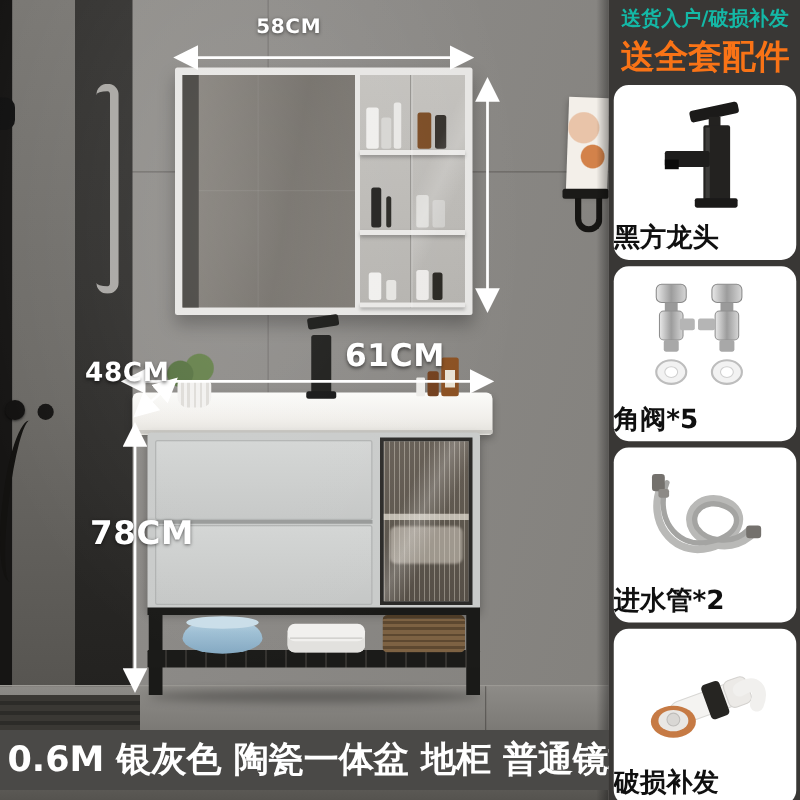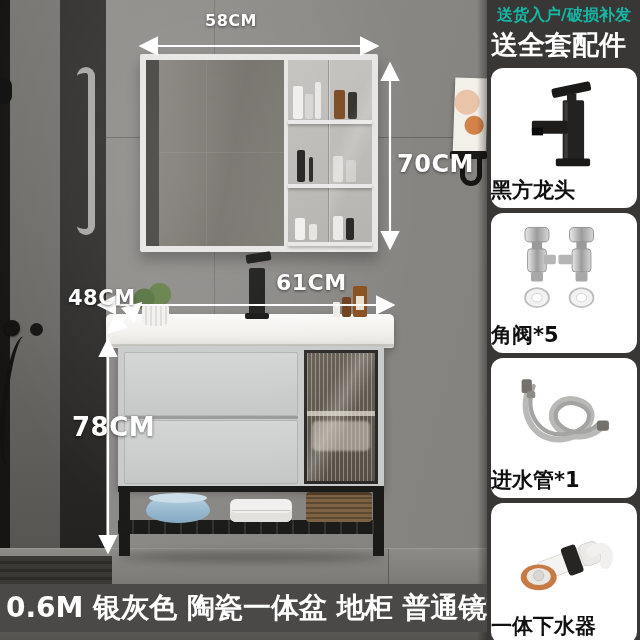--- a/index.html
+++ b/index.html
@@ -92,21 +92,21 @@
   .dim{position:absolute;color:#fff;font-weight:700;text-shadow:0 1px 3px rgba(0,0,0,.55);letter-spacing:.5px;}
   .arrows{position:absolute;left:0;top:0;width:487px;height:640px;pointer-events:none;}
 
   
   .caption-bar{position:absolute;left:0;top:584px;width:491px;height:48px;background:#4a4947;display:flex;align-items:center;}
   .caption-text{color:#fff;font-size:28px;font-weight:700;padding-left:6px;white-space:nowrap;letter-spacing:0;}
 
   
   .sidebar{position:absolute;left:487px;top:0;width:153px;height:640px;background:#393735;display:flex;flex-direction:column;padding:5px 3px 3px 4px;}
   .sb-tagline{color:#14b8a6;font-size:16px;font-weight:700;text-align:center;white-space:nowrap;}
-  .sb-headline{color:#ffffff;font-size:27px;font-weight:700;margin:1px 0 5px 0;}
+  .sb-headline{color:#f97316;font-size:27px;font-weight:700;text-align:center;margin:1px 0 5px 0;}
   .cards{display:flex;flex-direction:column;gap:5px;flex:1;}
   .card{background:#fff;border-radius:12px;flex:1;display:flex;flex-direction:column;align-items:flex-start;overflow:hidden;}
   .card-img{flex:1;width:100%;display:flex;align-items:center;justify-content:center;padding-top:4px;}
   .card-img svg{width:80%;height:88%;}
   .card-label{font-size:21px;color:#101010;font-weight:600;margin-bottom:6px;line-height:1.1;}
 </style>
 </head>
 <body>
 
 <div class="stage">
@@ -206,22 +206,21 @@
         </marker>
       </defs>
       <line x1="143" y1="46" x2="375" y2="46" stroke="#fff" stroke-width="2.2" marker-start="url(#ah)" marker-end="url(#ah)"></line>
       <line x1="390" y1="66" x2="390" y2="246" stroke="#fff" stroke-width="2.2" marker-start="url(#ah)" marker-end="url(#ah)"></line>
       <line x1="101" y1="305" x2="391" y2="305" stroke="#fff" stroke-width="2.2" marker-start="url(#ah)" marker-end="url(#ah)"></line>
       <line x1="110" y1="331" x2="139" y2="305" stroke="#fff" stroke-width="2.2" marker-start="url(#ah)" marker-end="url(#ah)"></line>
       <line x1="108" y1="342" x2="108" y2="550" stroke="#fff" stroke-width="2.2" marker-start="url(#ah)" marker-end="url(#ah)"></line>
     </svg>
 
     <div class="dim" style="left:205px;top:11px;font-size:16px;">58CM</div>
-    <div class="dim" style="left:397px;top:150px;font-size:24px;">70CM</div>
-    <div class="dim" style="left:276px;top:270px;font-size:22px;">61CM</div>
+    <div class="dim" style="left:276px;top:270px;font-size:25px;">61CM</div>
     <div class="dim" style="left:68px;top:286px;font-size:21px;">48CM</div>
     <div class="dim" style="left:41px;top:412px;font-size:26px;margin-left:31px;">78CM</div>
 
     <div class="caption-bar">
       <span class="caption-text">0.6M 银灰色 陶瓷一体盆 地柜 普通镜柜</span>
     </div>
   </div>
 
   <aside class="sidebar">
     <div class="sb-tagline">送货入户/破损补发</div>
@@ -279,35 +278,35 @@
       <div class="card">
         <div class="card-img">
           <svg viewBox="0 0 120 110">
             <path d="M18,24 C6,56 28,86 58,82 C92,77 102,48 80,38 C58,28 38,46 48,64 C56,78 82,86 102,70" fill="none" stroke="#b9b9b7" stroke-width="7" stroke-linecap="round"></path>
             <path d="M24,20 C12,52 32,80 60,76 C90,72 98,50 78,42 C60,34 44,48 52,62 C60,74 84,80 100,64" fill="none" stroke="#a4a4a2" stroke-width="5" stroke-linecap="round"></path>
             <rect x="10" y="12" width="12" height="16" rx="3" fill="#74716d"></rect>
             <rect x="98" y="60" width="14" height="12" rx="3" fill="#74716d"></rect>
             <rect x="16" y="26" width="10" height="8" rx="2" fill="#8d8a86"></rect>
           </svg>
         </div>
-        <div class="card-label">进水管*1</div>
+        <div class="card-label">进水管*2</div>
       </div>
 
       <div class="card">
         <div class="card-img">
           <svg viewBox="0 0 120 110">
             <g transform="rotate(-20 60 55)">
               <rect x="24" y="46" width="74" height="22" rx="11" fill="#f4f3f1" stroke="#d8d7d4"></rect>
               <rect x="60" y="40" width="18" height="34" rx="4" fill="#262522"></rect>
               <rect x="80" y="44" width="22" height="26" rx="6" fill="#eceae7" stroke="#d4d2cf"></rect>
             </g>
             <path d="M92,44 C106,34 114,44 108,58" fill="none" stroke="#f1f0ee" stroke-width="13" stroke-linecap="round"></path>
             <ellipse cx="30" cy="74" rx="21" ry="15" fill="#c67a44"></ellipse>
             <ellipse cx="30" cy="73" rx="14" ry="10" fill="#e9e7e4"></ellipse>
             <circle cx="30" cy="72" r="6" fill="#d9d7d4" stroke="#bfbdba"></circle>
           </svg>
         </div>
-        <div class="card-label">一体下水器</div>
+        <div class="card-label">破损补发</div>
       </div>
 
     </div>
   </aside>
 </div>
 
 </body></html>

